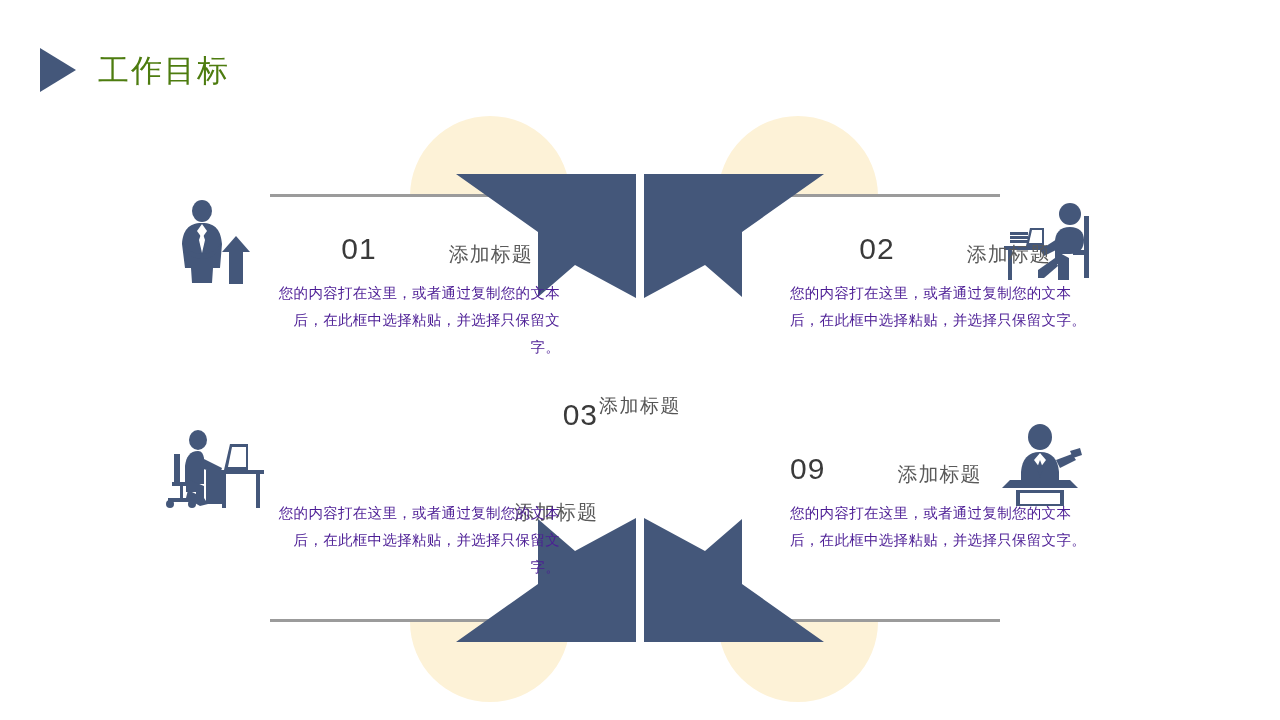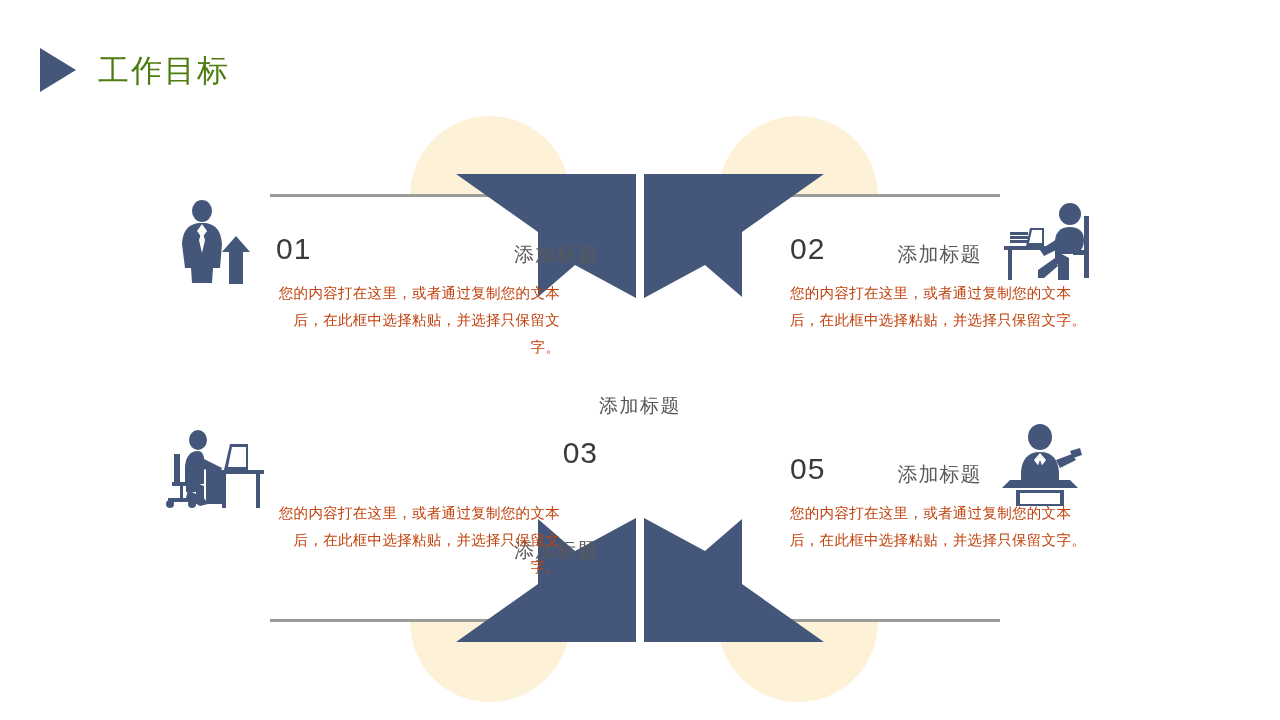--- a/index.html
+++ b/index.html
@@ -69,39 +69,39 @@
     font-weight: 400;
   }
   .quad-title {
     font-size: 20px;
     color: #5a5a5a;
     line-height: 1;
     letter-spacing: 1px;
   }
   .quad-body {
     font-size: 14.5px;
-    color: #c2410c;
+    color: #4c1d95;
     line-height: 1.85;
     letter-spacing: 0.3px;
   }
 
   
   .quad.left .quad-body { text-align: right; }
-  .quad.left .quad-head { justify-content: space-between; }
+  .quad.left .quad-head { justify-content: center; }
 
   
   .quad.right .quad-body { text-align: left; }
 
   
   #quad-01 { left: 268px; top: 218px; }
   #quad-01 .quad-head { padding-left: 8px; gap: 72px; }
   #quad-01 .quad-body { width: 292px; margin-top: 16px; margin-left: 0; }
 
   #quad-02 { left: 790px; top: 218px; }
-  #quad-02 .quad-head { gap: 72px; }
+  #quad-02 .quad-head { gap: 72px; justify-content: center; }
   #quad-02 .quad-body { width: 305px; margin-top: 16px; }
 
   #quad-03 { left: 268px; top: 438px; }
   #quad-03 .quad-head { padding-left: 8px; gap: 72px; flex-direction: column; }
   #quad-03 .quad-body { width: 292px; margin-top: 16px; }
 
   #quad-04 { left: 790px; top: 438px; }
   #quad-04 .quad-head { gap: 72px; }
   #quad-04 .quad-body { width: 308px; margin-top: 16px; }
 
@@ -265,17 +265,17 @@
 <div class="quad left" id="quad-03">
   <div class="quad-head">
     <span class="quad-num">03</span>
     <span class="quad-title">添加标题</span>
   </div>
   <div class="quad-body">您的内容打在这里，或者通过复制您的文本后，在此框中选择粘贴，并选择只保留文字。</div>
 </div>
 
 <div class="quad right" id="quad-04">
   <div class="quad-head">
-    <span class="quad-num">05</span>
+    <span class="quad-num">09</span>
     <span class="quad-title">添加标题</span>
   </div>
   <div class="quad-body">您的内容打在这里，或者通过复制您的文本后，在此框中选择粘贴，并选择只保留文字。</div>
 </div>
 
 </body></html>

